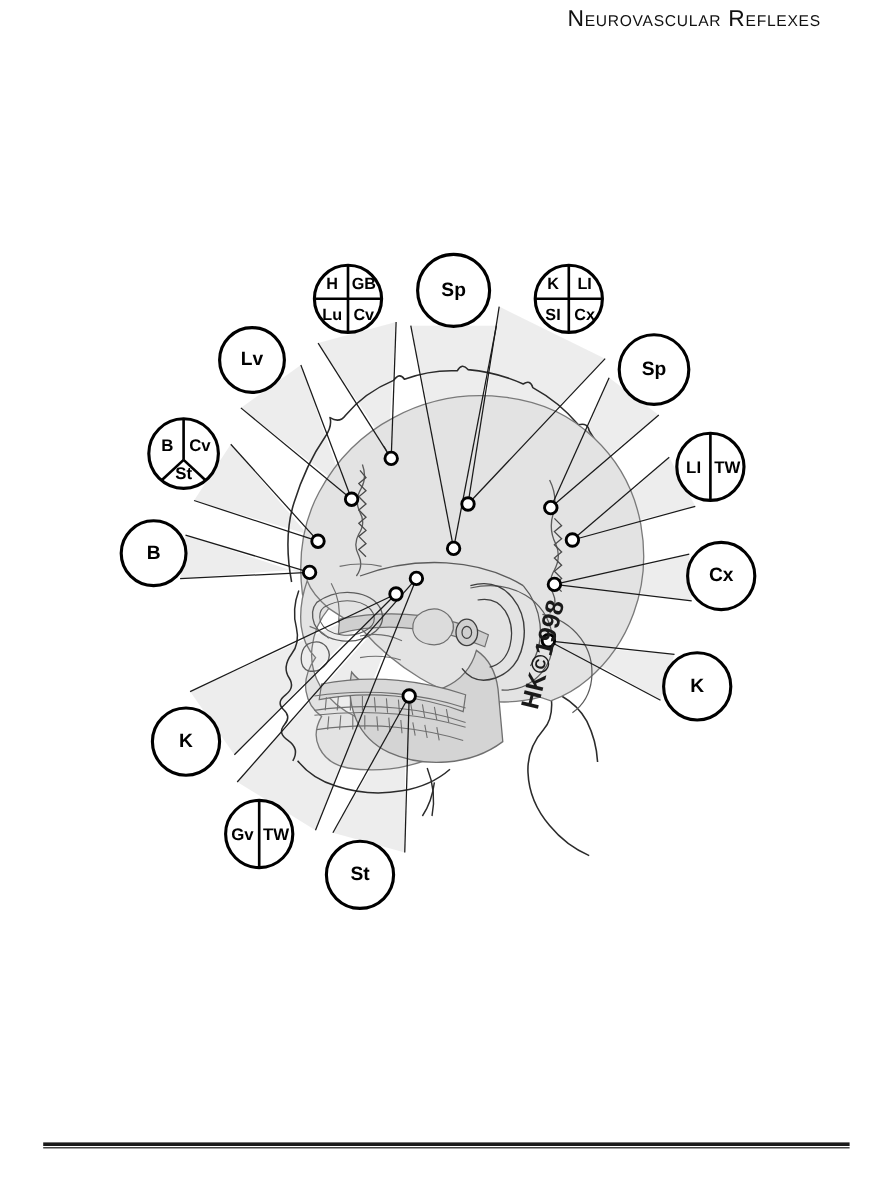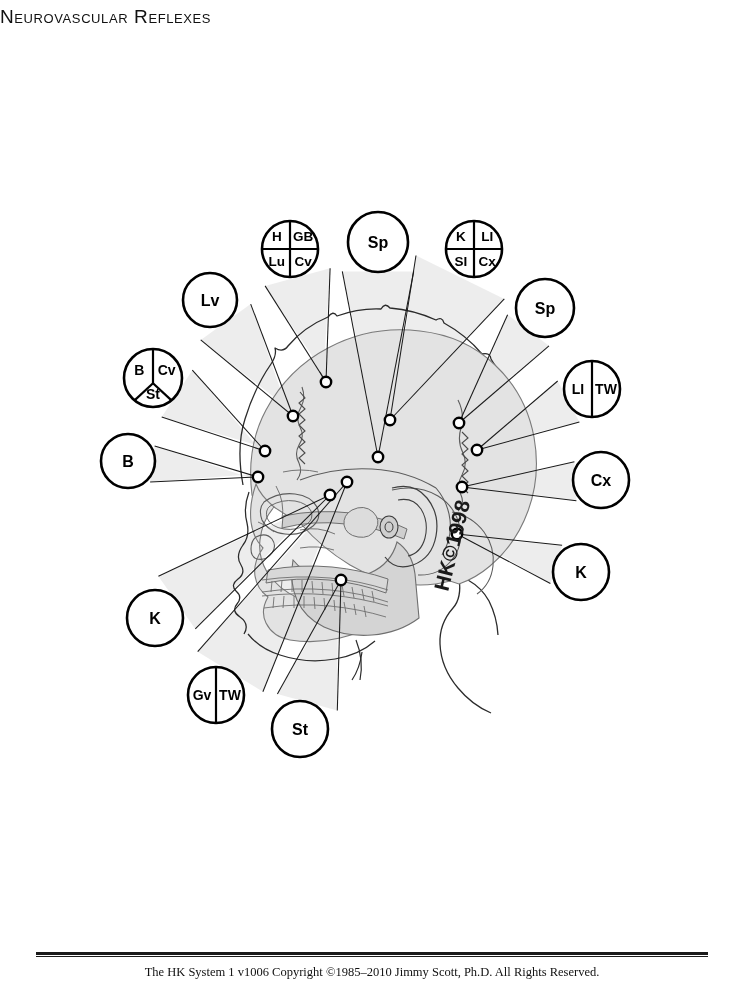--- a/index.html
+++ b/index.html
@@ -1,20 +1,20 @@
 <!DOCTYPE html>
 <html><head>
 <meta charset="utf-8">
 <style>
   html,body{margin:0;padding:0;background:#ffffff;}
   body{width:744px;height:1000px;position:relative;overflow:hidden;
        font-family:"Liberation Sans",sans-serif;color:#000;}
 
   
-  #title-bar{position:absolute;left:0;top:6px;width:684px;text-align:left;}
+  #title-bar{position:absolute;left:0;top:6px;width:684px;text-align:right;}
   #page-title{
     font-family:"Liberation Sans",sans-serif;
     font-size:19px;letter-spacing:.6px;font-weight:400;
     font-variant:small-caps;color:#111;white-space:nowrap;
   }
 
   
   #figure{position:absolute;left:0;top:40px;width:744px;height:880px;}
   #figure-svg{position:absolute;left:0;top:0;width:744px;height:880px;}
 
@@ -268,14 +268,13 @@
 
     <g>
       <text id="signature-text" x="448" y="552" font-size="21" font-weight="400" fill="#1a1a1a" transform="rotate(-76 448 552)">HK©1998</text>
     </g>
   </svg>
 </div>
 
 <div id="footer">
   <div id="footer-rule"></div>
   <div id="footer-rule2"></div>
-  <div id="footer-text">The HK System 1 v1006 Copyright ©1985–2010 Jimmy Scott, Ph.D. All Rights Reserved.</div>
 </div>
 
 </body></html>

